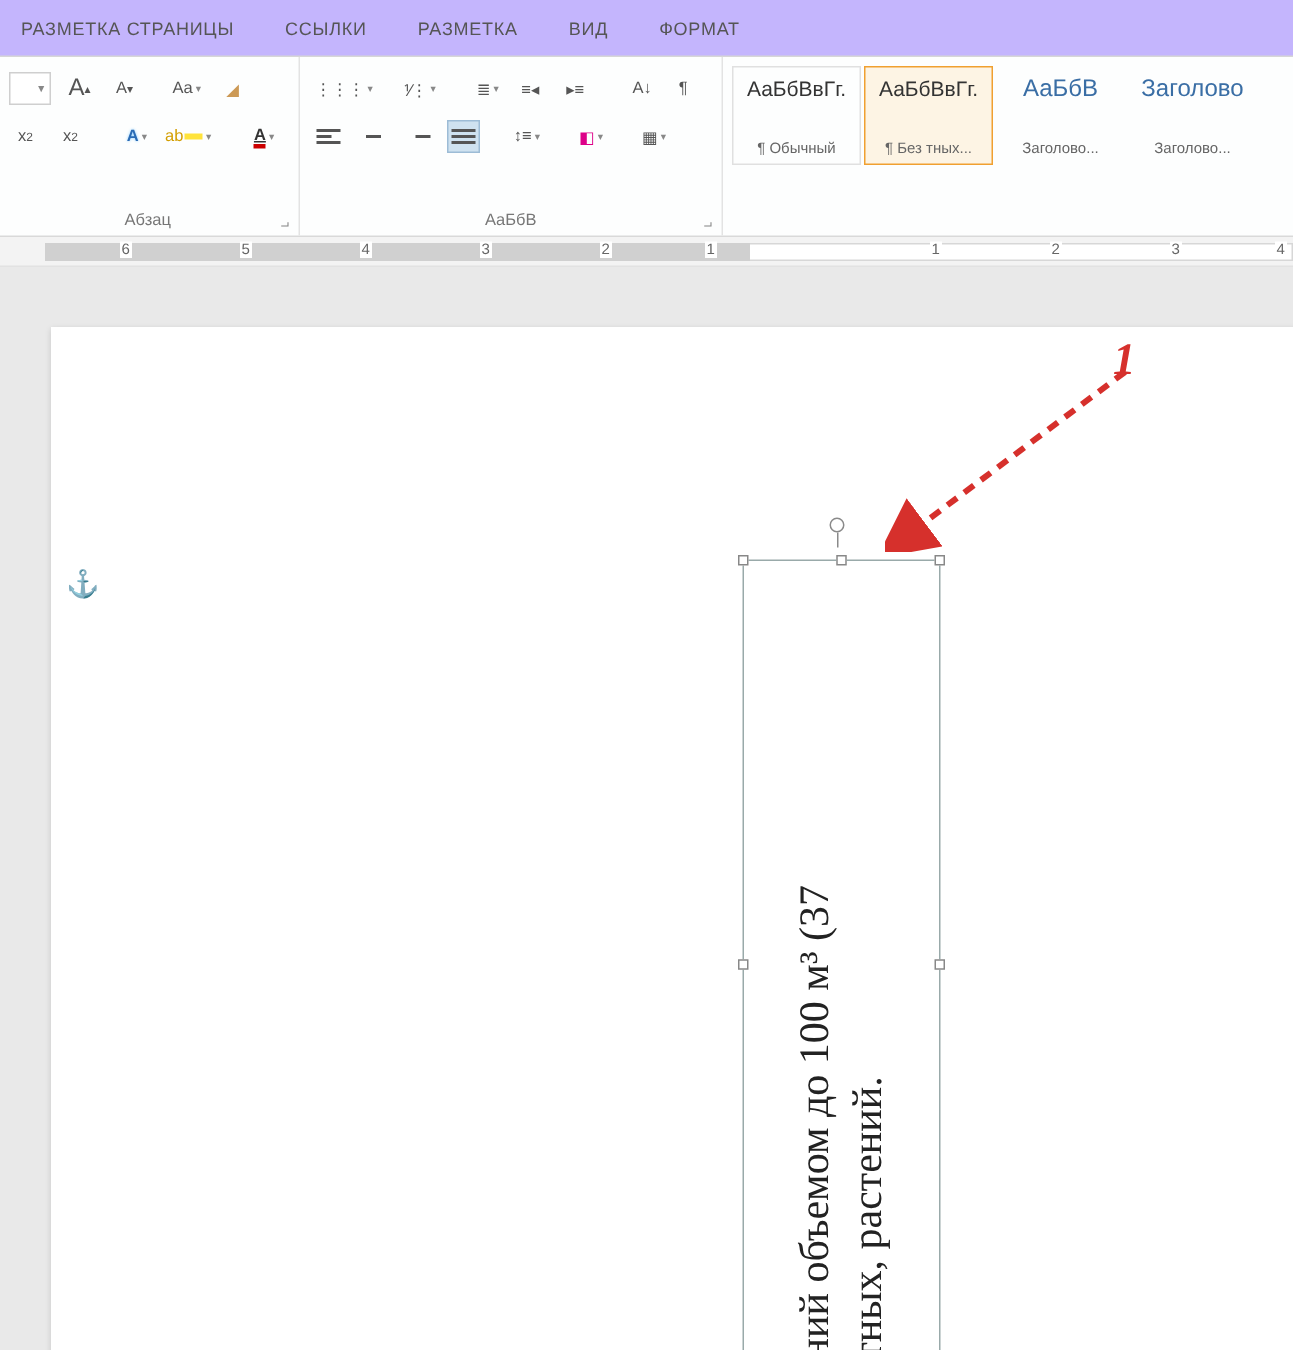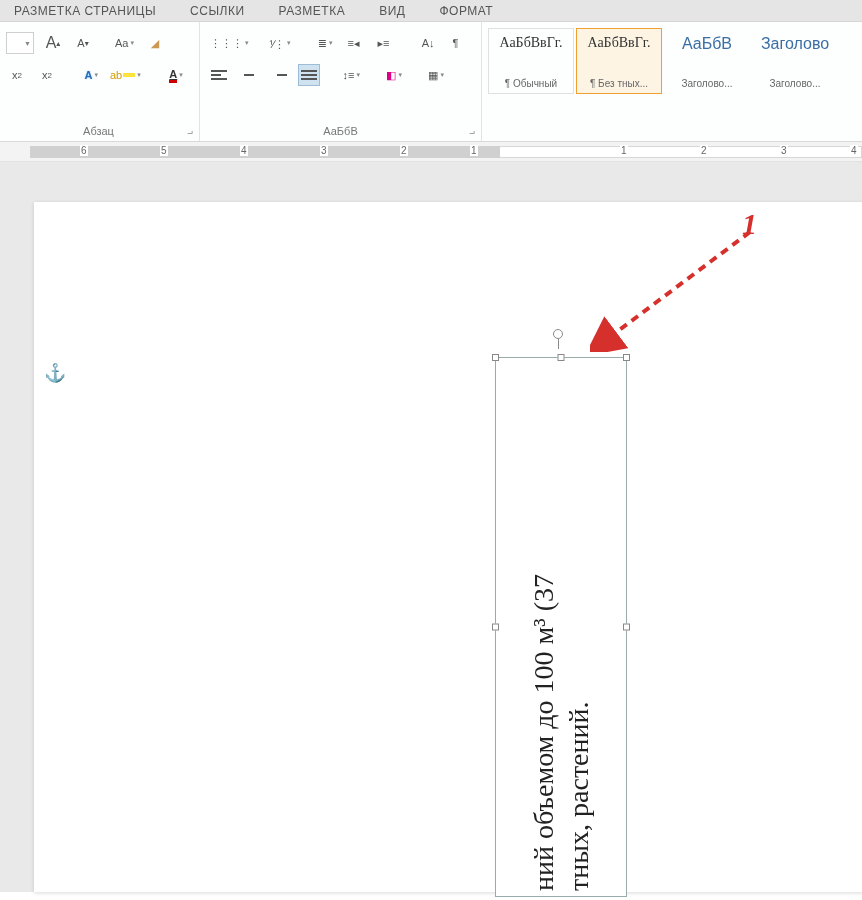--- a/index.html
+++ b/index.html
@@ -10,25 +10,25 @@
     width: 862px;
     height: 900px;
     overflow: hidden;
     position: relative;
     color: #444;
   }
   
   .tabs {
     display: flex;
     align-items: center;
-    height: 22px;
+    height: 38px;
     padding: 0 10px;
     gap: 26px;
     border-bottom: 1px solid #d6d6d6;
-    background: #e5e5e5;
+    background: #c4b5fd;
   }
   .tabs .tab {
     font-size: 12px;
     letter-spacing: 0.5px;
     color: #555;
     cursor: pointer;
     padding: 6px 4px;
   }
 
   
@@ -127,21 +127,21 @@
     display:flex;
     flex-direction:column;
     align-items:center;
     justify-content:space-between;
     padding: 6px 2px 4px 2px;
     cursor:pointer;
   }
   .style-tile.sel { border-color:#f0a030; background:#fdf4e4; }
   .style-tile.soft { border-color:#e0e0e0; }
   .style-preview {
-    font-family: Liberation Serif, serif;
+    font-family: Liberation Sans, sans-serif;
     font-size: 14px;
     color:#333;
   }
   .style-preview.blue { color:#3a6ea5; font-family:"Segoe UI",sans-serif; font-size:16px;}
   .style-name { font-size:10px; color:#666; white-space:nowrap; overflow:hidden; text-overflow:ellipsis; width:100%; text-align:center;}
 
   
   .ruler {
     height: 20px;
     background: #f3f3f3;

